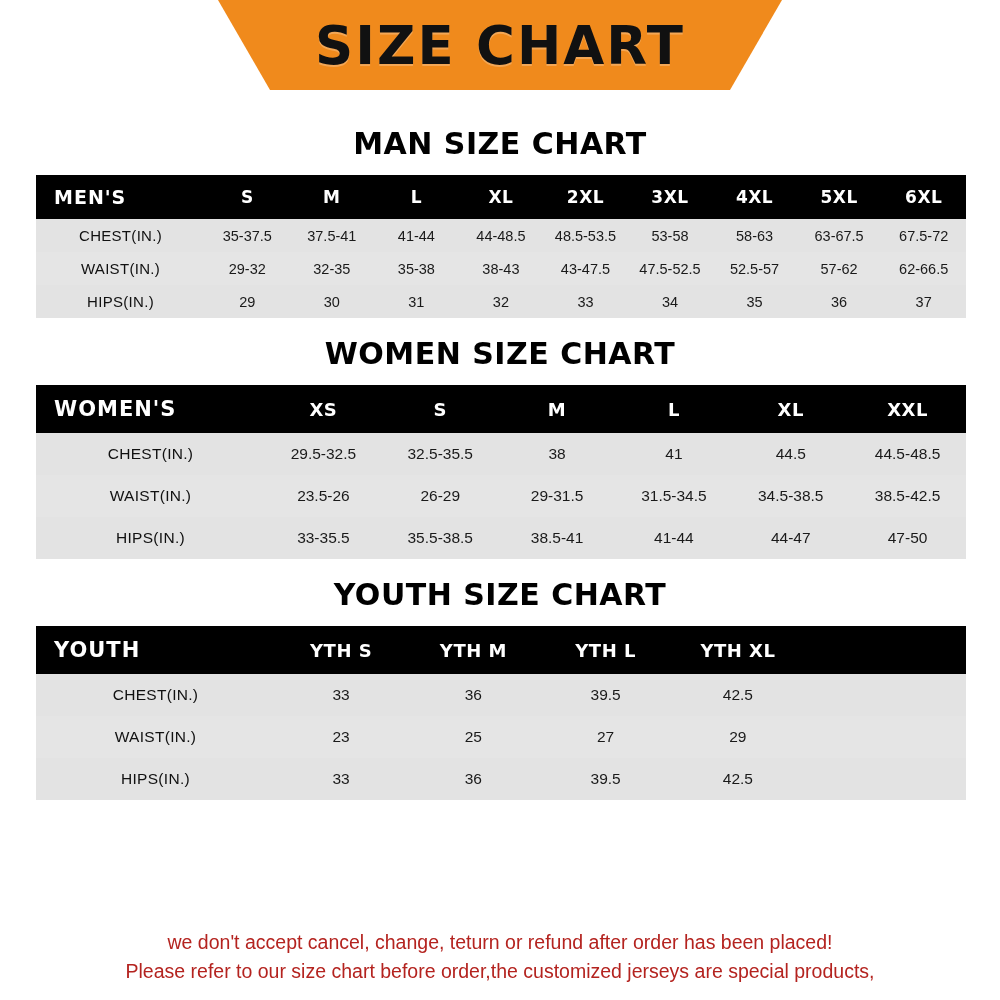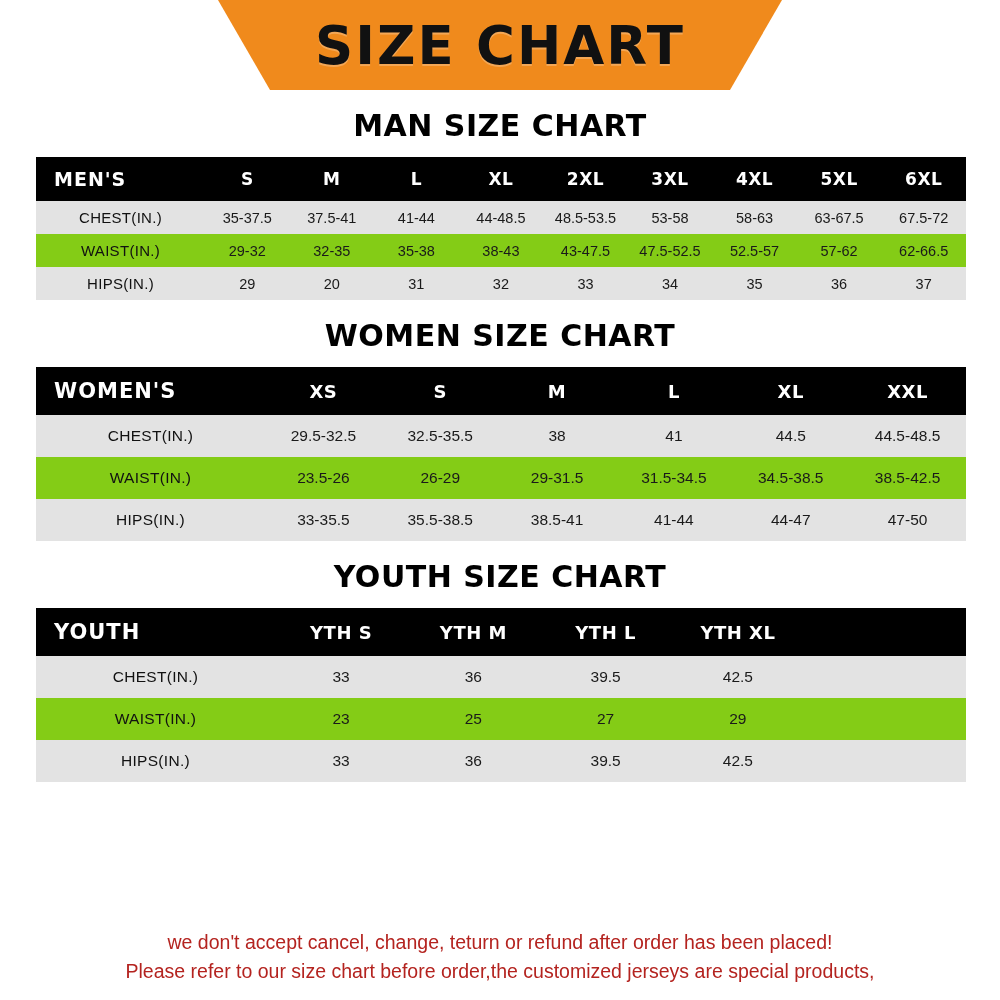--- a/index.html
+++ b/index.html
@@ -13,20 +13,21 @@
     font-family: "Liberation Sans", sans-serif;
     overflow: hidden;
   }
   .page {
     width: 1000px;
     height: 1000px;
     position: relative;
     box-sizing: border-box;
     display: flex;
     flex-direction: column;
+    gap: 18px;
   }
   
   .banner {
     height: 90px;
     background: #f08a1c;
     display: flex;
     align-items: center;
     justify-content: center;
     position: relative;
   }
@@ -106,21 +107,21 @@
   table.size-table tbody td.rowlabel {
     text-align: center;
     font-size: 15px;
     color: #111111;
     letter-spacing: 0.3px;
   }
   table.size-table tbody tr.shade td {
     background: #e3e3e3;
   }
   table.size-table tbody tr.plain td {
-    background: #84cc16;
+    background: #e5e5e5;
   }
   
   .women table.size-table thead th,
   .youth table.size-table thead th {
     height: 46px;
     font-size: 18px;
   }
   .women table.size-table tbody td,
   .youth table.size-table tbody td {
     height: 40px;
@@ -192,21 +193,21 @@
             <td>38-43</td>
             <td>43-47.5</td>
             <td>47.5-52.5</td>
             <td>52.5-57</td>
             <td>57-62</td>
             <td>62-66.5</td>
           </tr>
           <tr class="shade">
             <td class="rowlabel">HIPS(IN.)</td>
             <td>29</td>
-            <td>20</td>
+            <td>30</td>
             <td>31</td>
             <td>32</td>
             <td>33</td>
             <td>34</td>
             <td>35</td>
             <td>36</td>
             <td>37</td>
           </tr>
         </tbody>
       </table>

